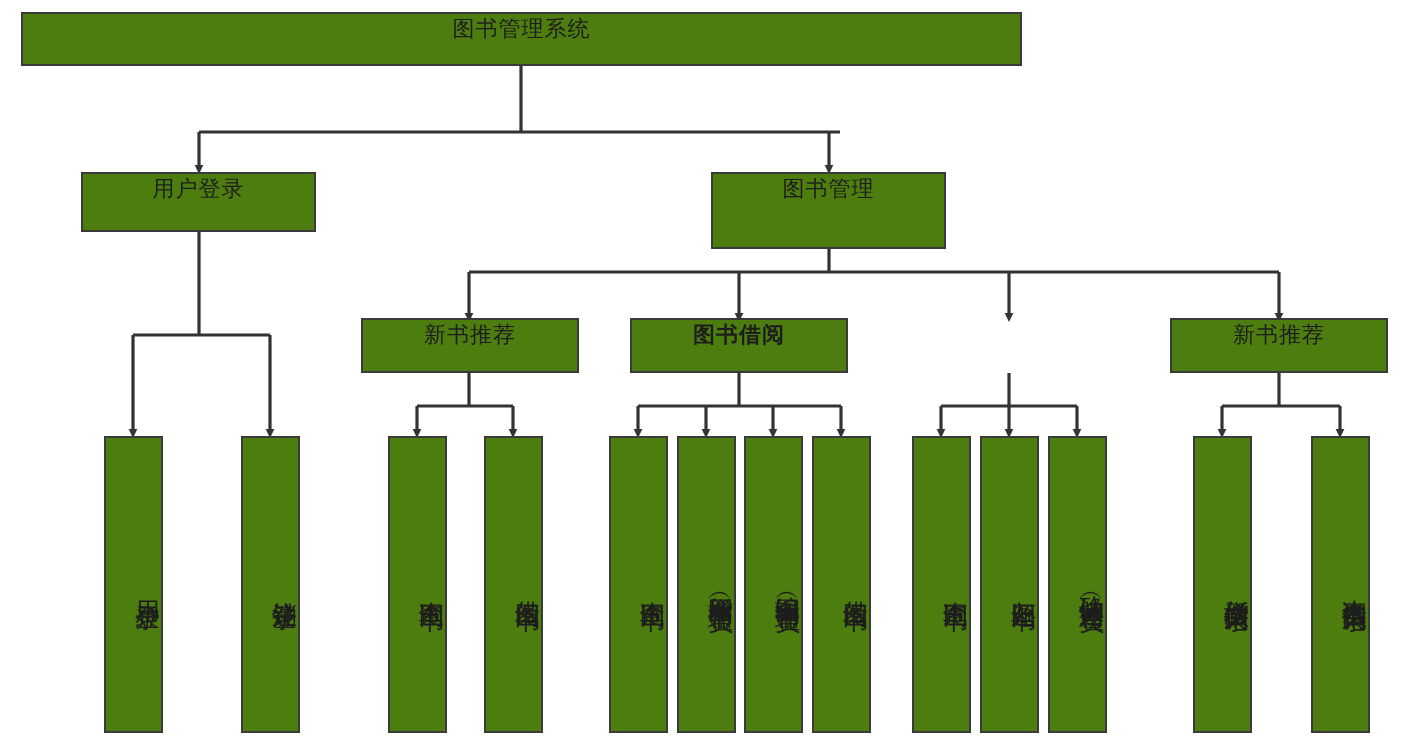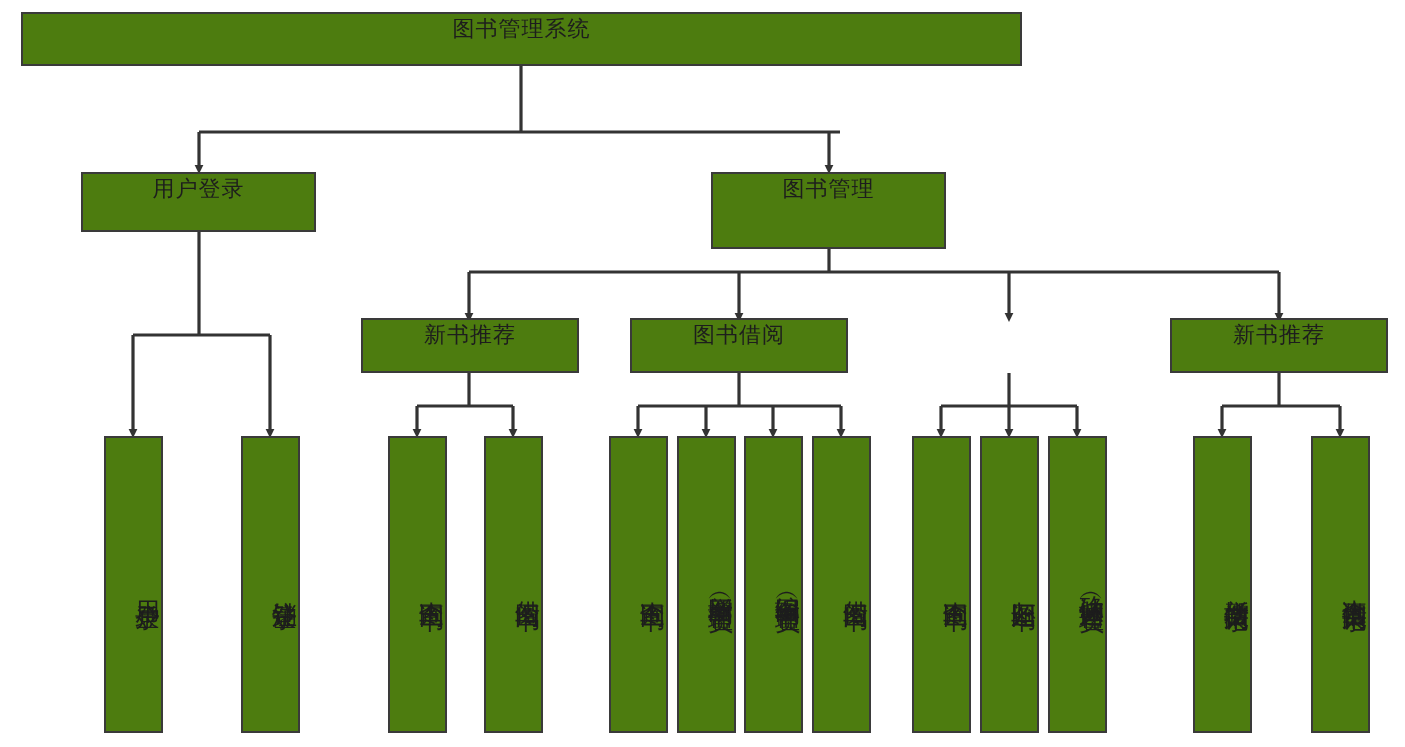--- a/index.html
+++ b/index.html
@@ -124,21 +124,21 @@
   <div class="node horiz" style="left:81px; top:172px; width:235px; height:60px;">
     <span>用户登录</span>
   </div>
   <div class="node horiz" style="left:711px; top:172px; width:235px; height:77px;">
     <span>图书管理</span>
   </div>
 
   <div class="node horiz" style="left:361px; top:318px; width:218px; height:55px;">
     <span>新书推荐</span>
   </div>
-  <div class="node horiz" style="left:630px; top:318px; width:218px; height:55px;">
+  <div class="node horiz" style="left:630px; top:318px; width:218px; height:55px;font-weight:bold;">
     <span>图书借阅</span>
   </div>
   <div class="node horiz" style="left:1170px; top:318px; width:218px; height:55px;">
     <span>新书推荐</span>
   </div>
 
   <div class="node vert" style="left:104px; top:436px; width:59px; height:297px;">
     <span>用户登录</span>
   </div>
   <div class="node vert" style="left:241px; top:436px; width:59px; height:297px;">

